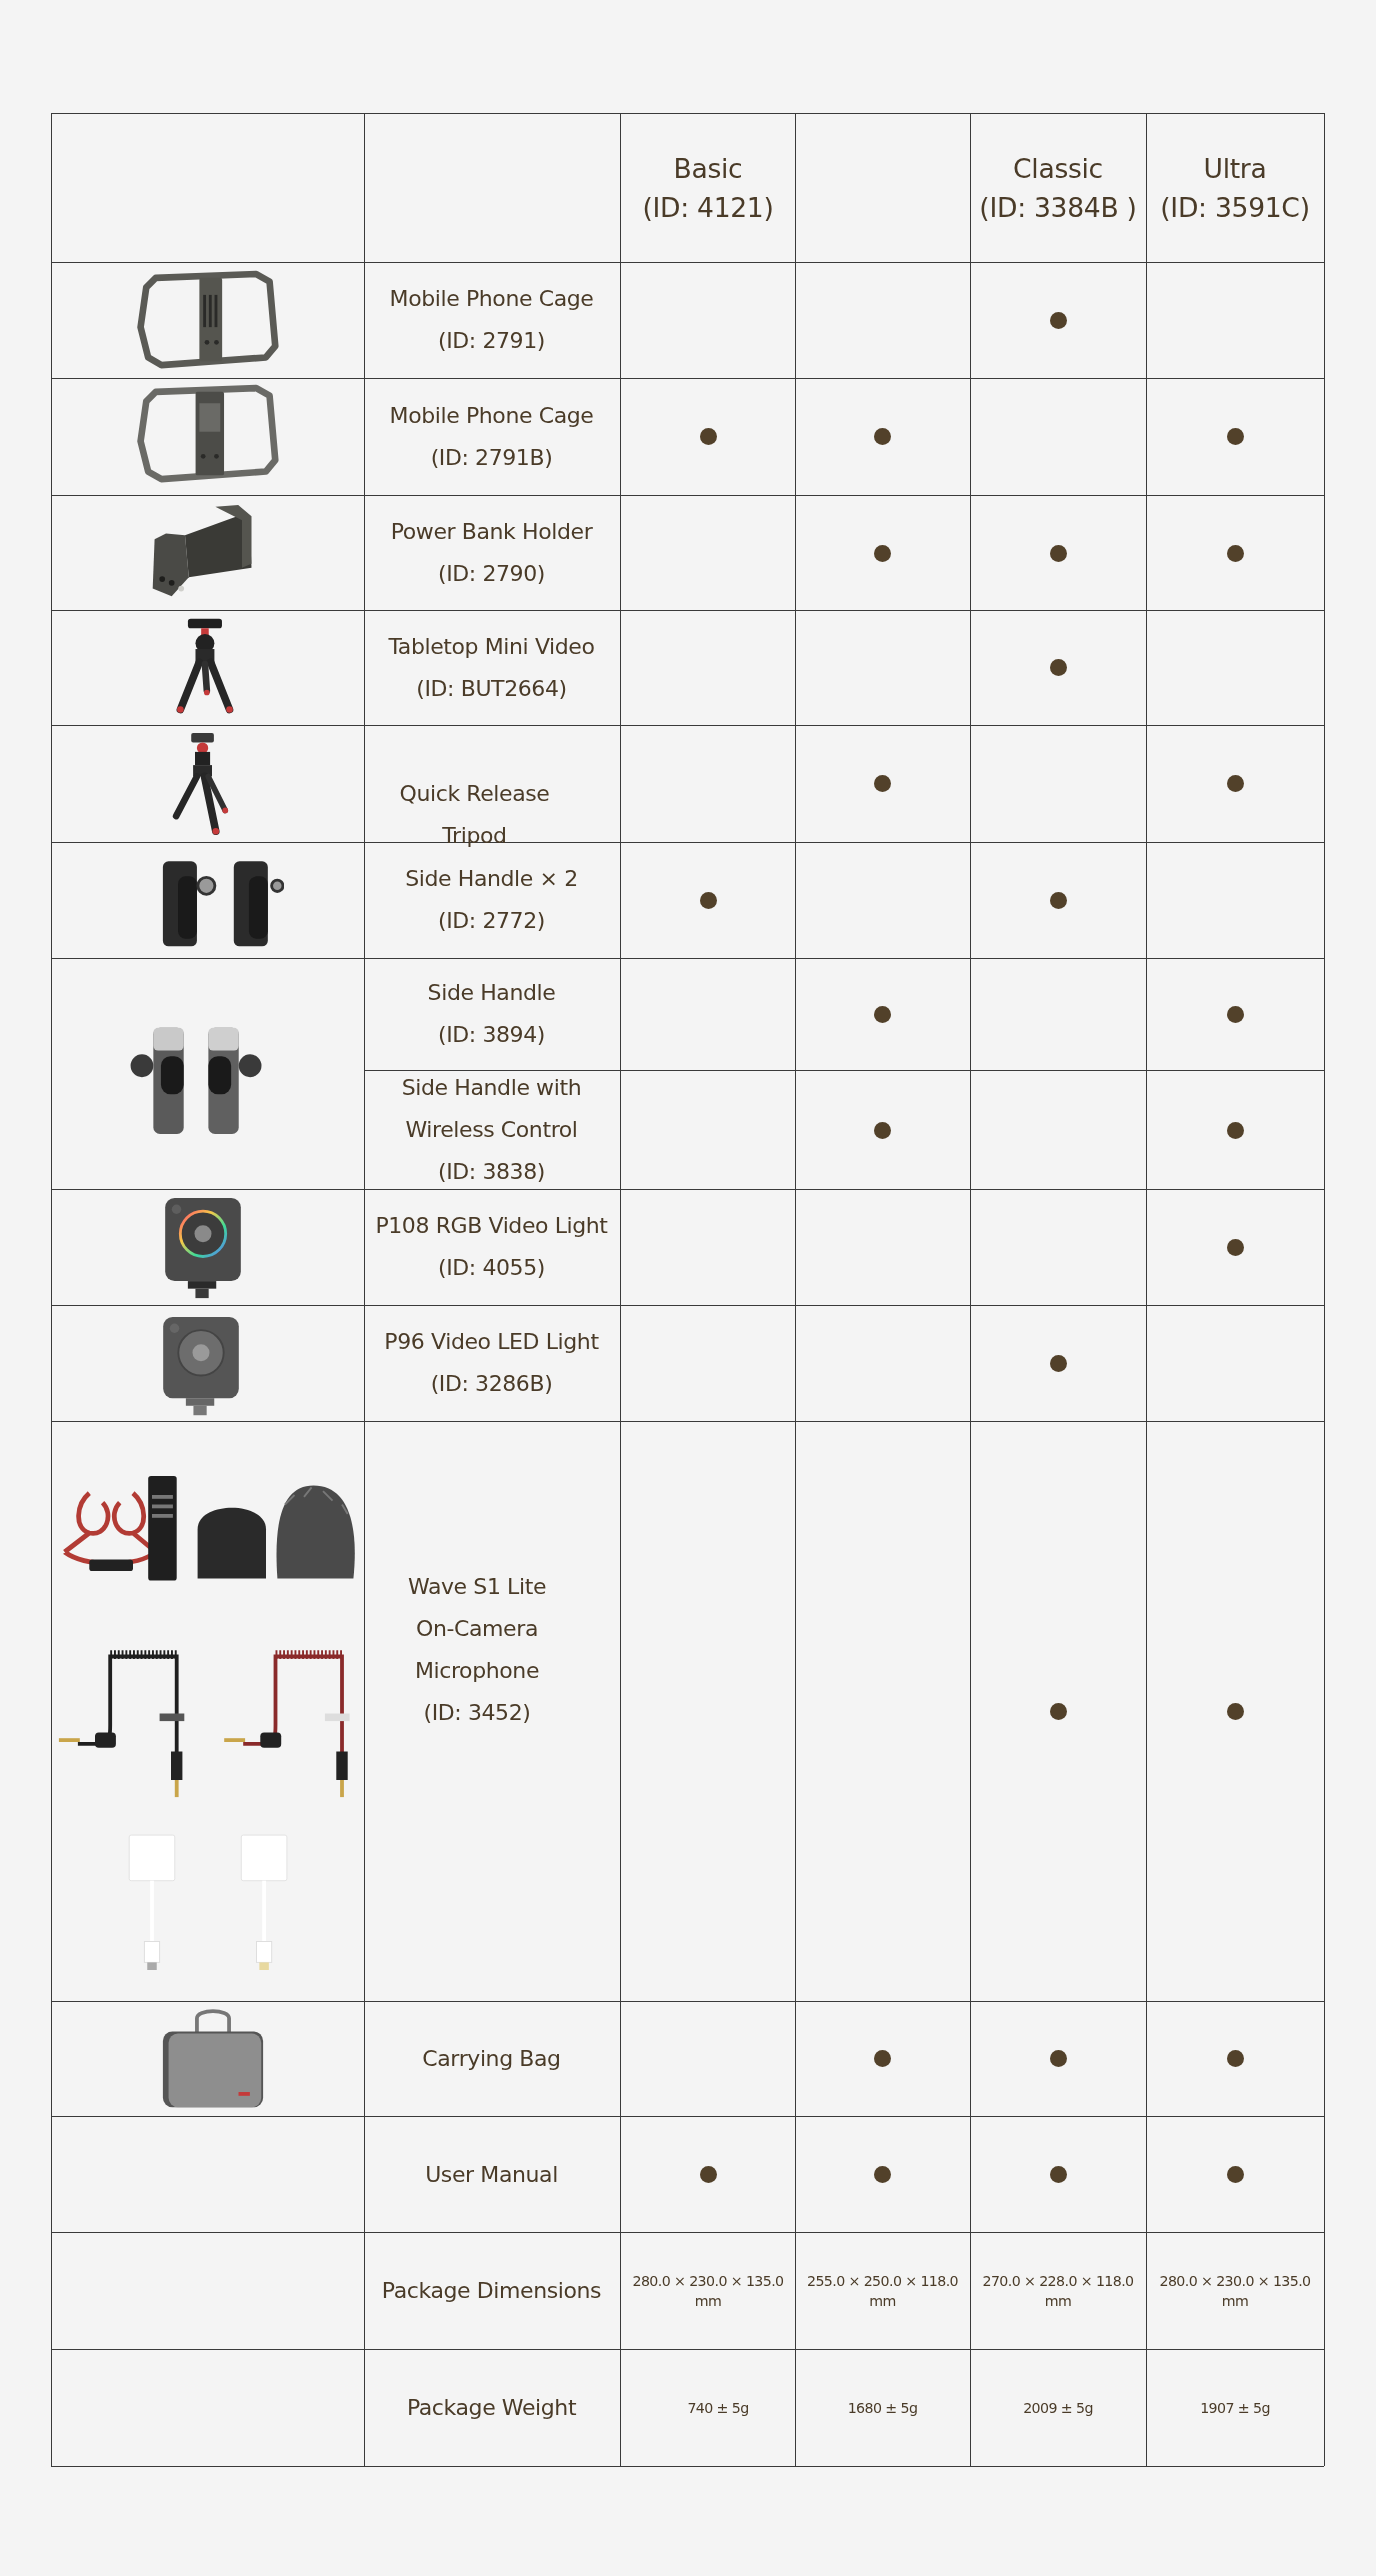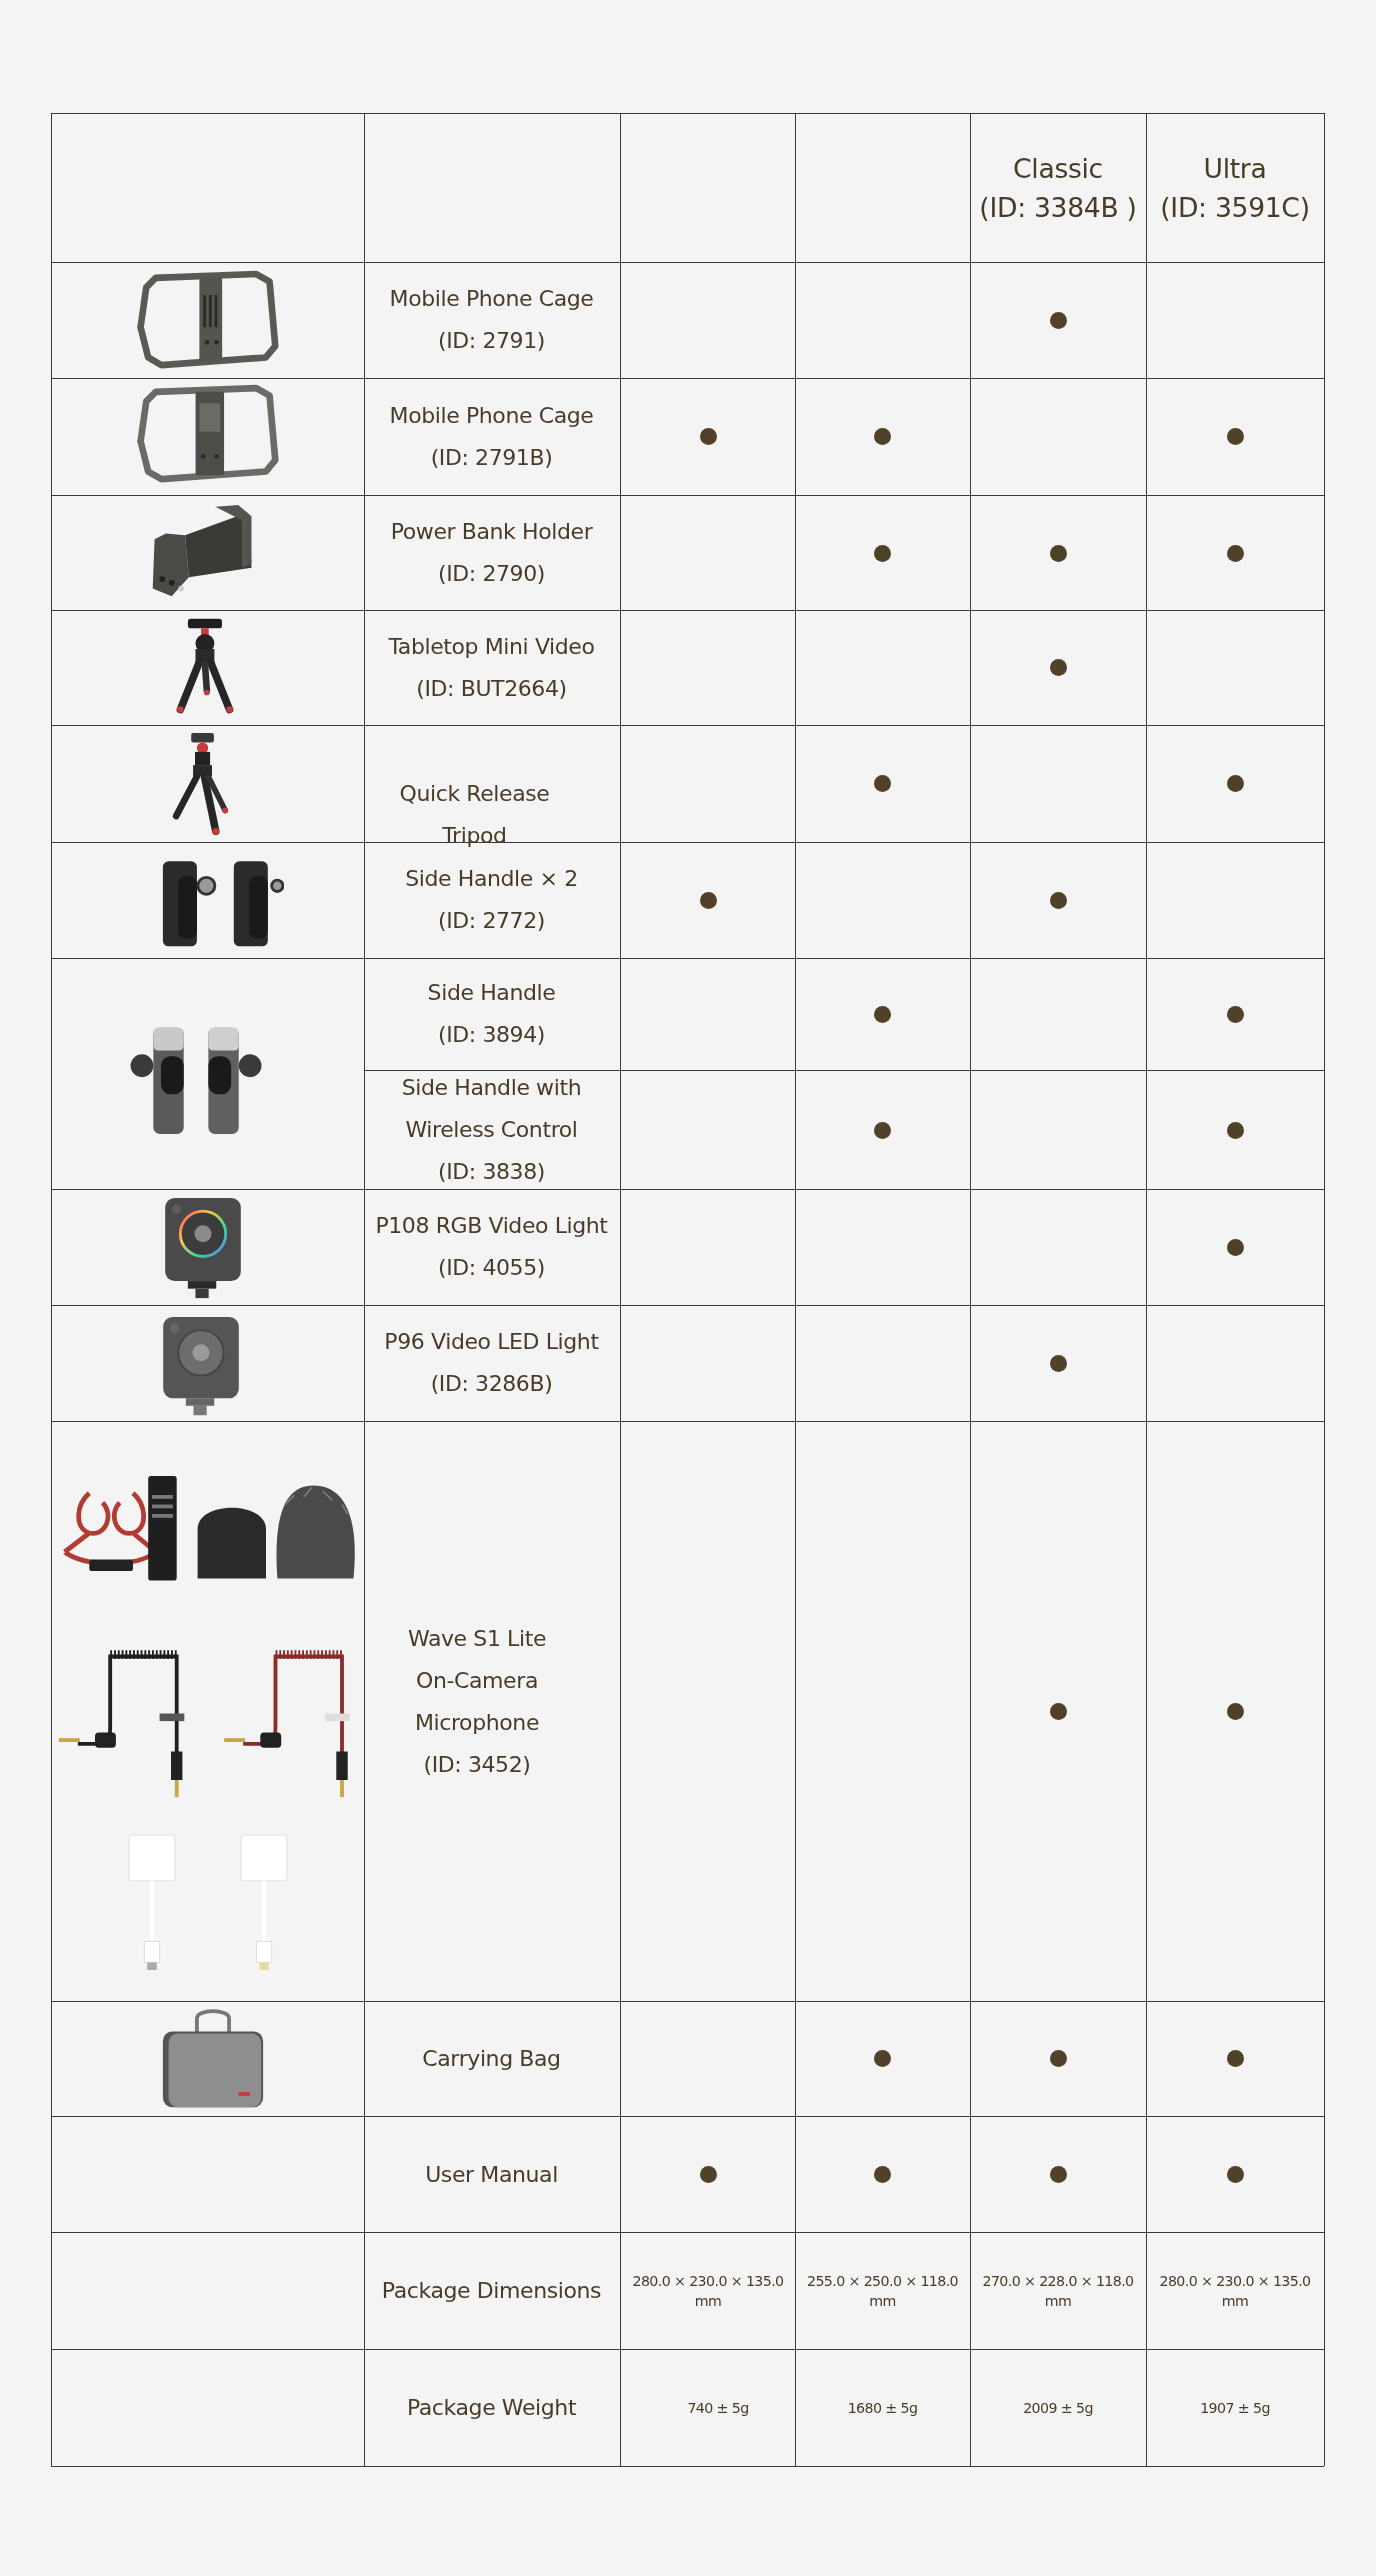--- a/index.html
+++ b/index.html
@@ -46,20 +46,26 @@
   <div class="hline" style="left:51px;width:1273px;top:2466px"></div>
 
   <div class="vline" style="left:51px;top:113px;height:2353px"></div>
   <div class="vline" style="left:364px;top:113px;height:2353px"></div>
   <div class="vline" style="left:620px;top:113px;height:2353px"></div>
   <div class="vline" style="left:795px;top:113px;height:2353px"></div>
   <div class="vline" style="left:970px;top:113px;height:2353px"></div>
   <div class="vline" style="left:1146px;top:113px;height:2353px"></div>
   <div class="vline" style="left:1324px;top:113px;height:2353px"></div>
 
+  <div class="cell hdr" style="left:620px;top:113px;width:176px;height:149px">
+    <div>
+        <div>Basic</div>
+        <div>(ID: 4121)</div>
+      </div>
+  </div>
   <div class="cell hdr" style="left:970px;top:113px;width:176px;height:149px">
     <div>
         <div>Classic</div>
         <div>(ID: 3384B )</div>
       </div>
   </div>
   <div class="cell hdr" style="left:1146px;top:113px;width:178px;height:149px">
     <div>
         <div>Ultra</div>
         <div>(ID: 3591C)</div>
@@ -147,21 +153,21 @@
       <div class="cell" style="left:1146px;top:1189px;width:178px;height:116px">
         <div class="dot" style="background: rgb(82, 65, 42);"></div>
       </div>
       <div class="cell lbl txt" style="left:364px;top:1305px;width:255px;height:116px"><div><div class="txt">P96 Video LED Light</div><div>(ID: 3286B)</div></div></div>
       <div class="cell" style="left:620px;top:1305px;width:176px;height:116px"></div>
       <div class="cell" style="left:795px;top:1305px;width:175px;height:116px"></div>
       <div class="cell" style="left:970px;top:1305px;width:176px;height:116px">
         <div class="dot" style="background: rgb(82, 65, 42);"></div>
       </div>
       <div class="cell" style="left:1146px;top:1305px;width:178px;height:116px"></div>
-      <div class="cell lbl txt" style="left:364px;top:1412px;width:226px;height:580px"><div><div class="txt">Wave S1 Lite
+      <div class="cell lbl txt" style="left:364px;top:1360px;width:226px;height:580px"><div><div class="txt">Wave S1 Lite
 On-Camera
 Microphone</div><div>(ID: 3452)</div></div></div>
       <div class="cell" style="left:620px;top:1421px;width:176px;height:580px"></div>
       <div class="cell" style="left:795px;top:1421px;width:175px;height:580px"></div>
       <div class="cell" style="left:970px;top:1421px;width:176px;height:580px">
         <div class="dot" style="background: rgb(82, 65, 42);"></div>
       </div>
       <div class="cell" style="left:1146px;top:1421px;width:178px;height:580px">
         <div class="dot" style="background: rgb(82, 65, 42);"></div>
       </div>

